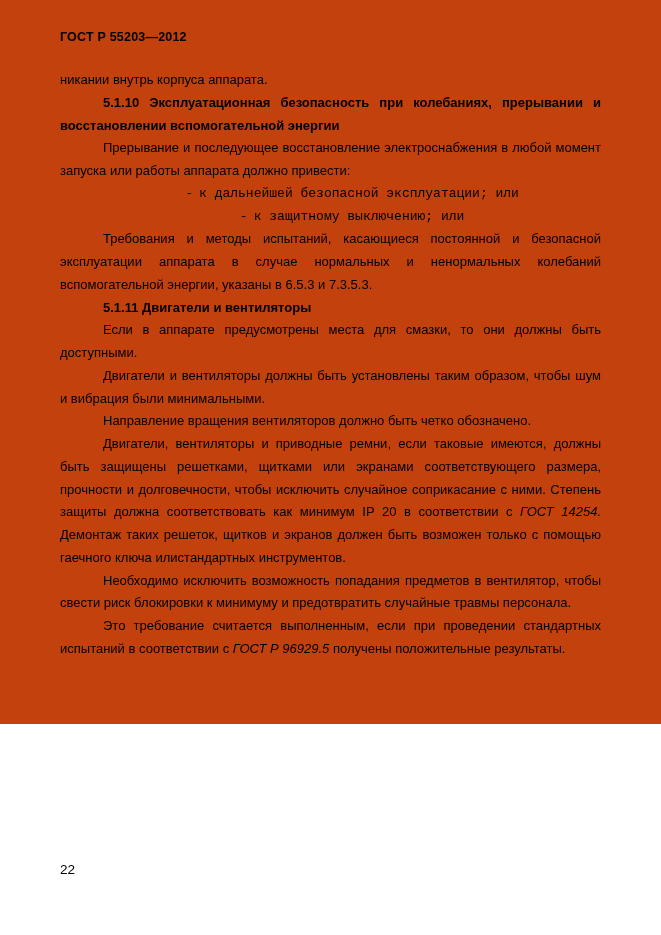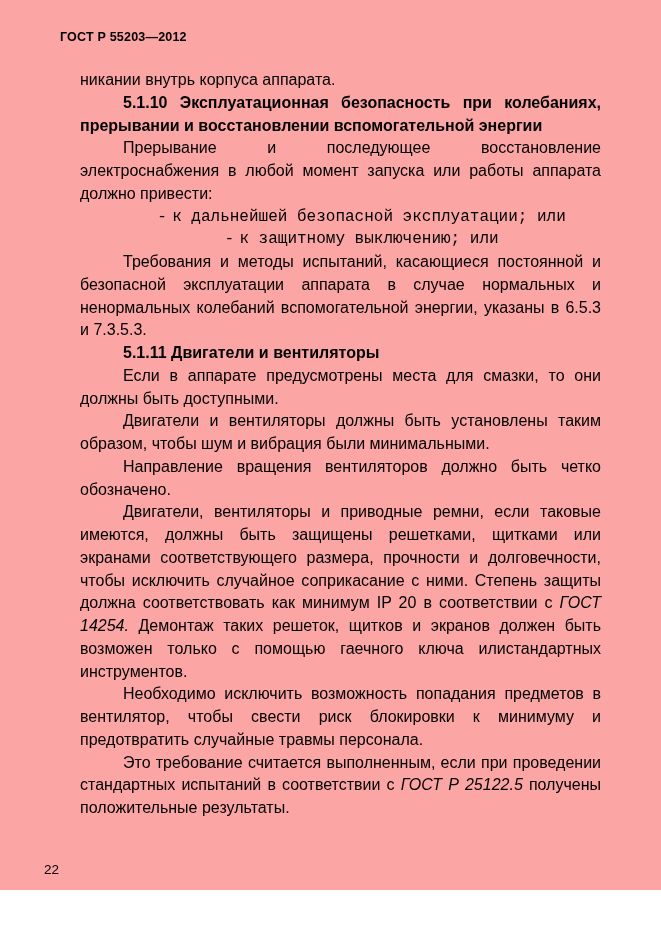--- a/index.html
+++ b/index.html
@@ -9,36 +9,35 @@
   }
   body {
     width: 661px;
     height: 935px;
     font-family: "Liberation Sans", sans-serif;
     color: #000000;
   }
   .page {
     position: relative;
     width: 661px;
-    height: 890px;
+    height: 724px;
     box-sizing: border-box;
-    background: #fca5a5;
+    background: #c2410c;
     padding: 30px 60px 0 60px;
   }
   .doc-header {
     font-weight: bold;
     font-size: 12.5px;
     letter-spacing: 0.2px;
     margin-bottom: 25px;
   }
   .content {
-    font-size: 16px;
+    font-size: 13px;
     line-height: 22.75px;
     text-align: justify;
-    margin-left: 20px;
   }
   .content p {
     margin: 0;
     padding: 0;
   }
   p.plain {
     text-indent: 0;
   }
   p.body {
     text-indent: 43px;
@@ -54,21 +53,21 @@
   }
   .marker {
     display: inline-block;
     width: 20px;
   }
   .it {
     font-style: italic;
   }
   .page-number {
     position: absolute;
-    left: 44px;
+    left: 60px;
     top: 862px;
     font-size: 13.5px;
   }
 </style>
 </head>
 <body>
 
 <div class="page">
   <div class="doc-header">ГОСТ Р 55203—2012</div>
 
@@ -78,17 +77,17 @@
       <p class="body"><span>Прерывание и последующее восстановление электроснабжения в любой момент запуска или работы аппарата должно привести:</span></p>
       <p class="list"><span class="marker">-</span><span>к дальнейшей безопасной эксплуатации; или</span></p>
       <p class="list"><span class="marker">-</span><span>к защитному выключению; или</span></p>
       <p class="body"><span>Требования и методы испытаний, касающиеся постоянной и безопасной эксплуатации аппарата в случае нормальных и ненормальных колебаний вспомогательной энергии, указаны в 6.5.3 и 7.3.5.3.</span></p>
       <p class="heading"><span>5.1.11 Двигатели и вентиляторы</span></p>
       <p class="body"><span>Если в аппарате предусмотрены места для смазки, то они должны быть доступными.</span></p>
       <p class="body"><span>Двигатели и вентиляторы должны быть установлены таким образом, чтобы шум и вибрация были минимальными.</span></p>
       <p class="body"><span>Направление вращения вентиляторов должно быть четко обозначено.</span></p>
       <p class="body"><span>Двигатели, вентиляторы и приводные ремни, если таковые имеются, должны быть защищены решетками, щитками или экранами соответствующего размера, прочности и долговечности, чтобы исключить случайное соприкасание с ними. Степень защиты должна соответствовать как минимум IP 20 в соответствии с </span><span class="it">ГОСТ 14254.</span><span> Демонтаж таких решеток, щитков и экранов должен быть возможен только с помощью гаечного ключа илистандартных инструментов.</span></p>
       <p class="body"><span>Необходимо исключить возможность попадания предметов в вентилятор, чтобы свести риск блокировки к минимуму и предотвратить случайные травмы персонала.</span></p>
-      <p class="body"><span>Это требование считается выполненным, если при проведении стандартных испытаний в соответствии с </span><span class="it">ГОСТ Р 25122.5</span><span> получены положительные результаты.</span></p>
+      <p class="body"><span>Это требование считается выполненным, если при проведении стандартных испытаний в соответствии с </span><span class="it">ГОСТ Р 96929.5</span><span> получены положительные результаты.</span></p>
     </div>
 
   <div class="page-number">22</div>
 </div>
 
 </body></html>

